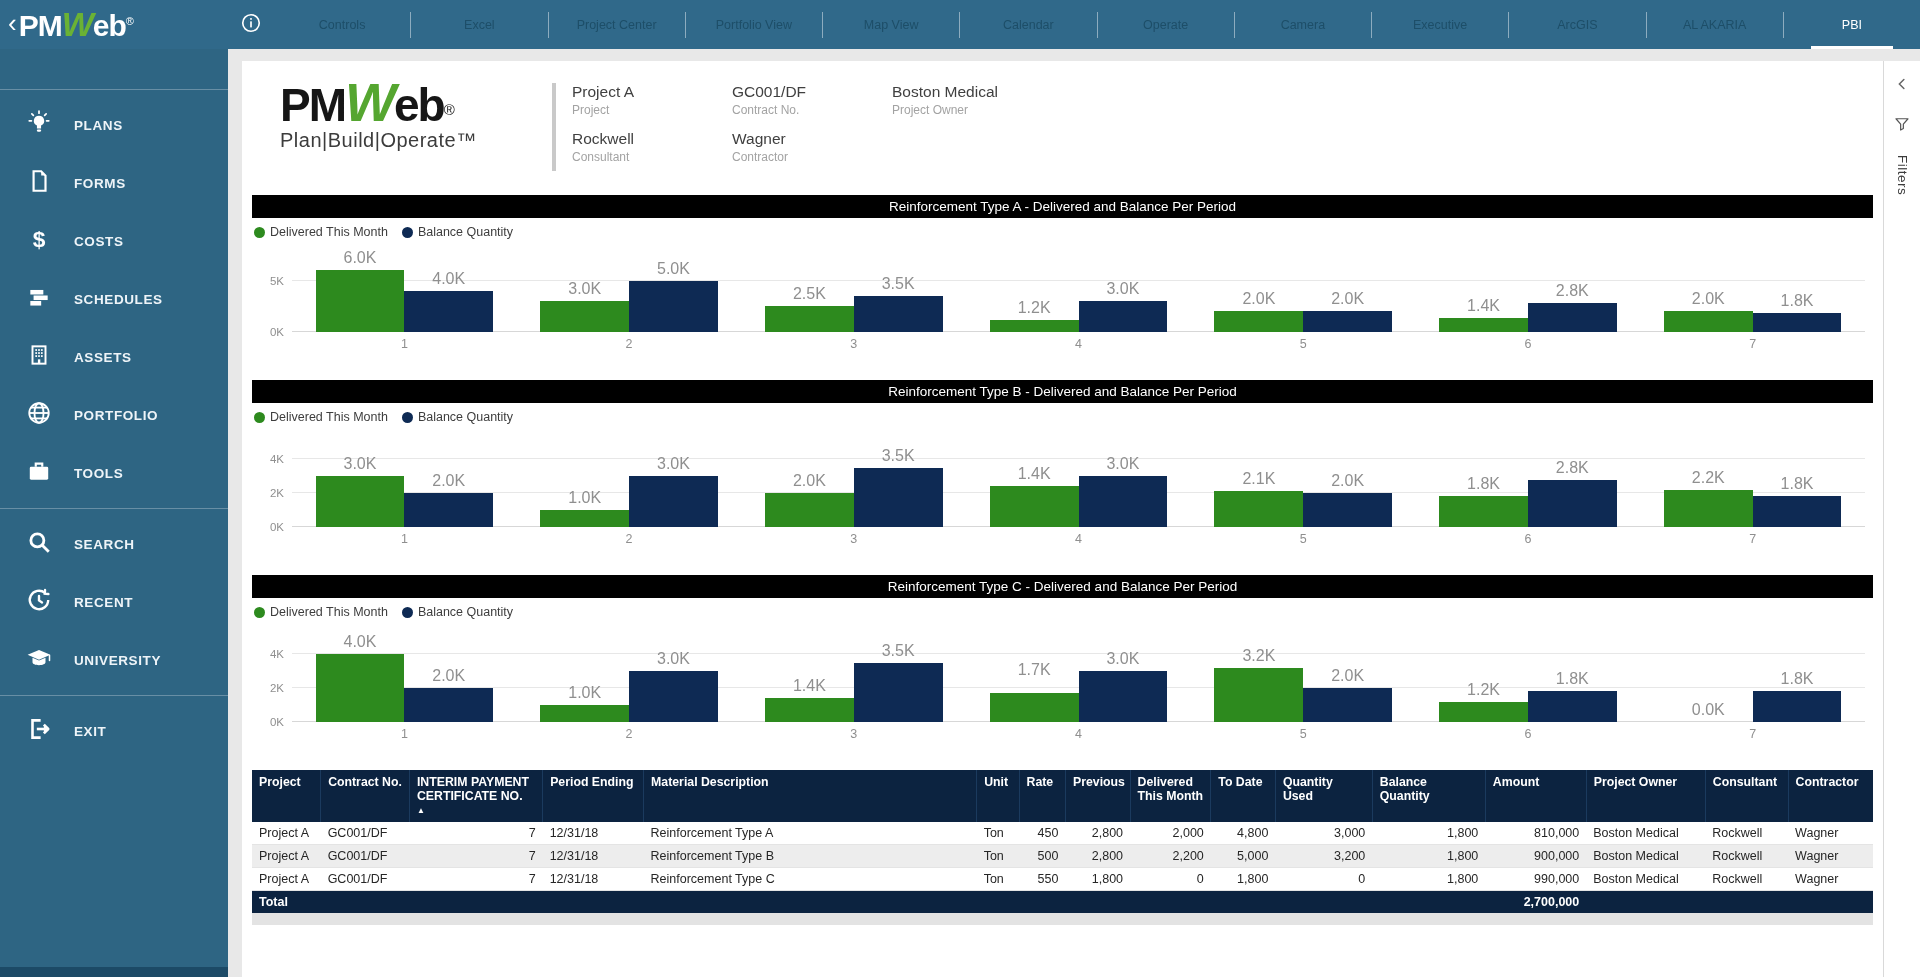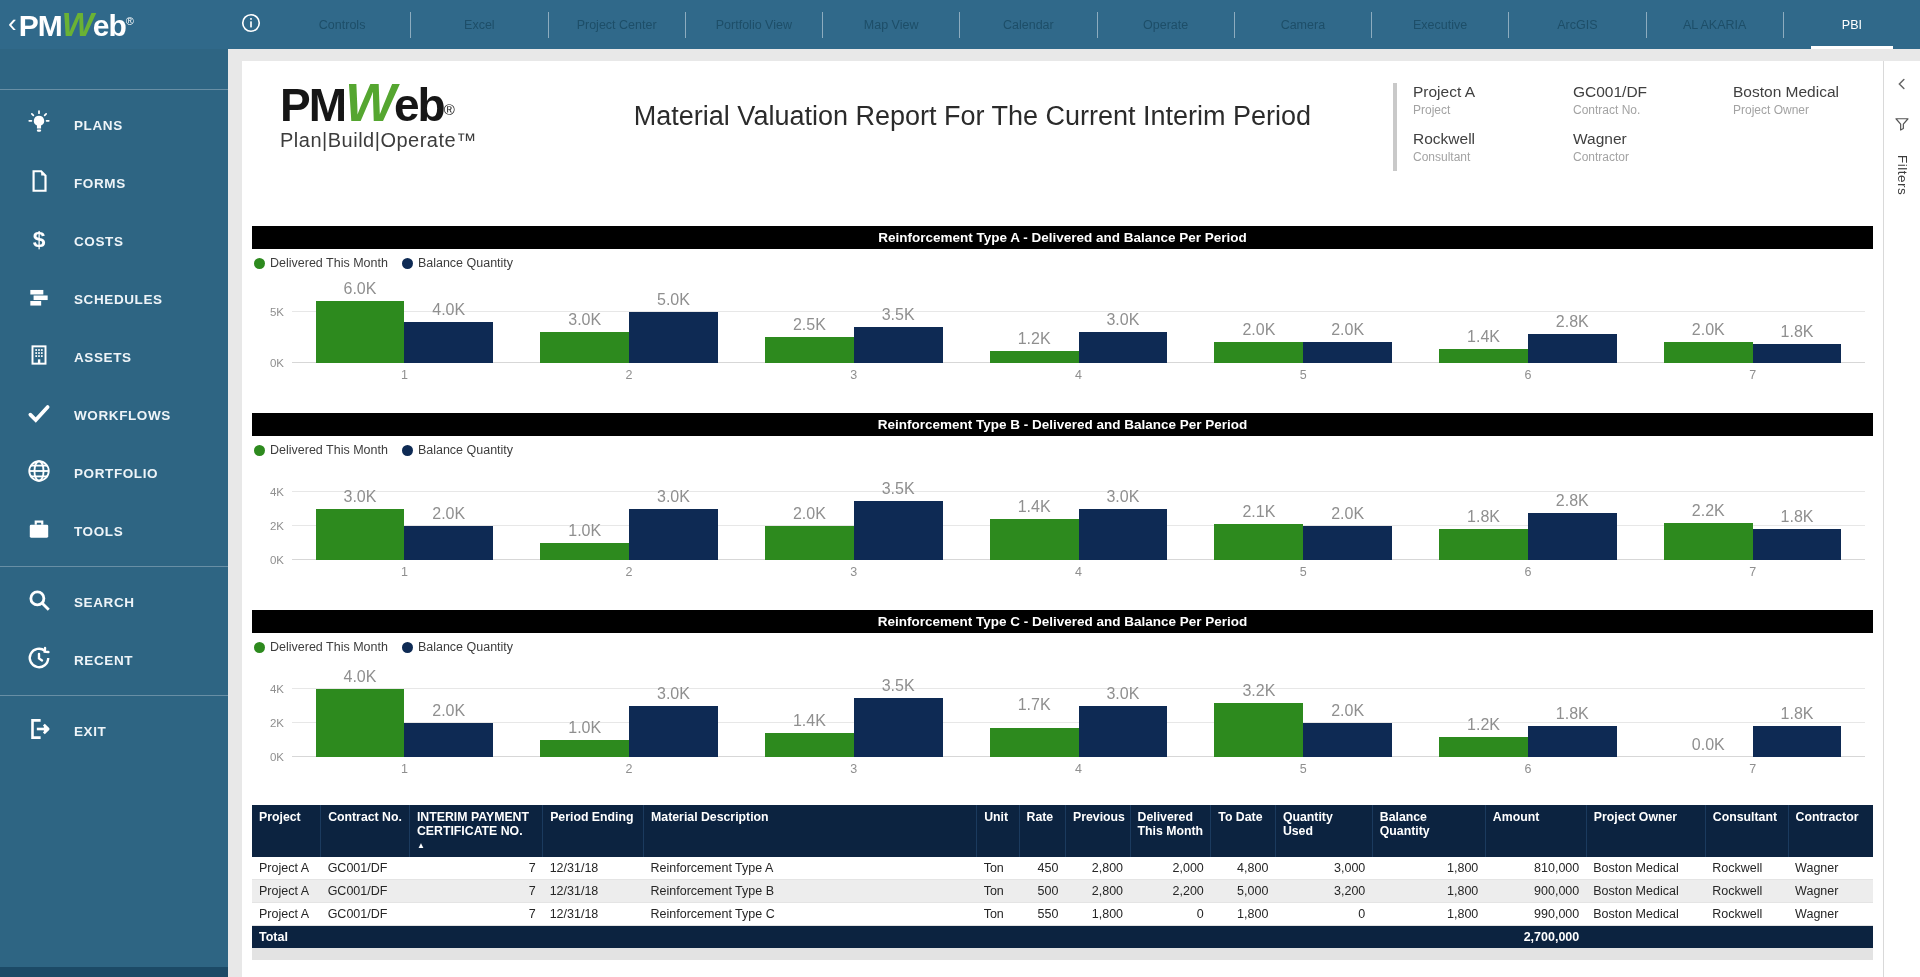--- a/index.html
+++ b/index.html
@@ -49,21 +49,21 @@
   .report-title { font-size:27px; font-weight:400; color:#2b2b2b; }
   .info-block { display:flex; width:480px; padding-top:12px; flex-shrink:0; }
   .info-bar { width:4px; background:#c9c9c9; height:88px; margin-right:16px; flex-shrink:0; }
   .info-cols { display:flex; gap:30px; }
   .info-col { display:flex; flex-direction:column; gap:13px; min-width:130px; }
   .info-value { font-size:15.5px; color:#404040; }
   .info-label { font-size:12px; color:#a3a3a3; margin-top:2px; }
 
   
   .chart-section { margin-bottom:29px; }
-  .chart-bar-title { background:#000; color:#fff; text-align:center; font-size:13.5px; font-weight:700; padding:4px 0;margin-top:31px; }
+  .chart-bar-title { background:#000; color:#fff; text-align:center; font-size:13.5px; font-weight:400; padding:4px 0; }
   .legend { display:flex; gap:4px; align-items:center; padding:7px 2px 3px; }
   .legend-item { display:flex; gap:5px; align-items:center; font-size:12.5px; color:#3d3d3d; cursor:pointer; margin-right:10px; }
   .legend-dot { width:11px; height:11px; border-radius:50%; }
   .plot { position:relative; margin-left:40px; margin-right:8px; }
   .gridline { position:absolute; left:0; right:0; height:1px; background:#e7e7e7; }
   .gridline.baseline { background:#d7d7d7; }
   .ytick { position:absolute; left:-40px; width:32px; text-align:right; font-size:11.5px; color:#8f8f8f; }
   .groups { position:absolute; left:0; right:0; bottom:0; display:flex; }
   .group { flex:1; display:flex; align-items:flex-end; justify-content:center; height:100%; }
   .pair { width:79%; display:flex; align-items:flex-end; height:100%; }
@@ -202,26 +202,20 @@
                 <rect x="13.8" y="9.4" width="1.6" height="1.6"></rect>
                 <rect x="8.6" y="12.2" width="1.6" height="1.6"></rect>
                 <rect x="11.2" y="12.2" width="1.6" height="1.6"></rect>
                 <rect x="13.8" y="12.2" width="1.6" height="1.6"></rect>
                 <rect x="11" y="16" width="2.2" height="4"></rect>
               </g>
             </svg></span>
           <span class="side-label">ASSETS</span>
         </div>
         <div class="side-item">
-          <span><svg viewBox="0 0 24 24">
-              <path d="M4 13.5l5 5L20 6.5" fill="none" stroke="#fff" stroke-width="3.4" stroke-linecap="round"></path>
-            </svg></span>
-          <span class="side-label">WORKFLOWS</span>
-        </div>
-        <div class="side-item">
           <span><svg viewBox="0 0 24 24" fill="none" stroke="#fff" stroke-width="1.7">
               <circle cx="12" cy="12" r="9"></circle>
               <ellipse cx="12" cy="12" rx="4.2" ry="9"></ellipse>
               <line x1="3" y1="12" x2="21" y2="12"></line>
               <line x1="4.4" y1="7" x2="19.6" y2="7"></line>
               <line x1="4.4" y1="17" x2="19.6" y2="17"></line>
             </svg></span>
           <span class="side-label">PORTFOLIO</span>
         </div>
         <div class="side-item">
@@ -242,20 +236,28 @@
           <span class="side-label">SEARCH</span>
         </div>
         <div class="side-item">
           <span><svg viewBox="0 0 24 24" fill="none" stroke="#fff" stroke-width="2.2">
               <path d="M20.5 12a8.5 8.5 0 1 1-3-6.5"></path>
               <path d="M17.6 2.8l-0.3 3.4 3.4 0.3" stroke-linecap="round"></path>
               <path d="M12 8.2v4.2l2.8 1.8" stroke-linecap="round"></path>
             </svg></span>
           <span class="side-label">RECENT</span>
         </div>
+        <div class="side-item">
+          <span><svg viewBox="0 0 24 24" fill="#fff">
+              <path d="M12 4.5L1.5 9 12 13.5 22.5 9z"></path>
+              <path d="M6 11.8V16c0 1.5 2.7 2.7 6 2.7s6-1.2 6-2.7v-4.2l-6 2.6z"></path>
+              <rect x="21" y="9" width="1.4" height="6" rx="0.7"></rect>
+            </svg></span>
+          <span class="side-label">UNIVERSITY</span>
+        </div>
       </div>
       <div class="side-divider"></div>
       <div class="side-group">
         <div class="side-item">
           <span><svg viewBox="0 0 24 24" fill="none" stroke="#fff" stroke-width="2.4">
               <path d="M13.5 4H6v16h7.5"></path>
               <line x1="10" y1="12" x2="20" y2="12"></line>
               <path d="M16.5 8l4 4-4 4" fill="#fff" stroke-linejoin="round"></path>
             </svg></span>
           <span class="side-label">EXIT</span>
@@ -265,23 +267,20 @@
   <div class="sidebar-footer"></div>
 </div>
 
 <div class="main">
   <div class="canvas">
 
     <div class="report-header">
       <div class="logo-block">
         <div class="logo-line"><span class="logo-pm">PM</span><span class="logo-w">W</span><span class="logo-eb">eb</span><span class="logo-reg">®</span></div>
         <div class="tagline">Plan|Build|Operate™</div>
-      </div>
-      <div class="title-wrap">
-        <span class="report-title">Material Valuation Report For The Current Interim Period</span>
       </div>
       <div class="info-block">
         <div class="info-bar"></div>
         <div class="info-cols" id="info-cols">
             <div class="info-col">
               <div>
                 <div class="info-value">Project A</div>
                 <div class="info-label">Project</div>
               </div>
               <div>

